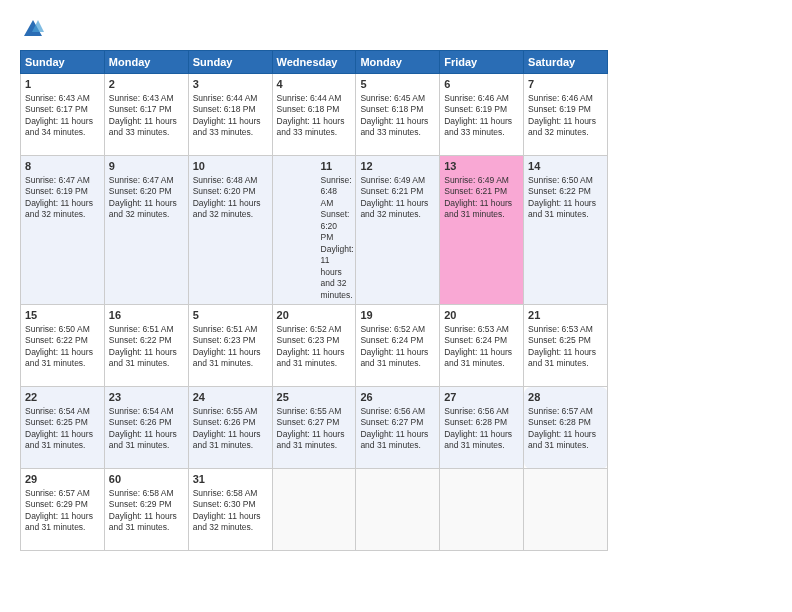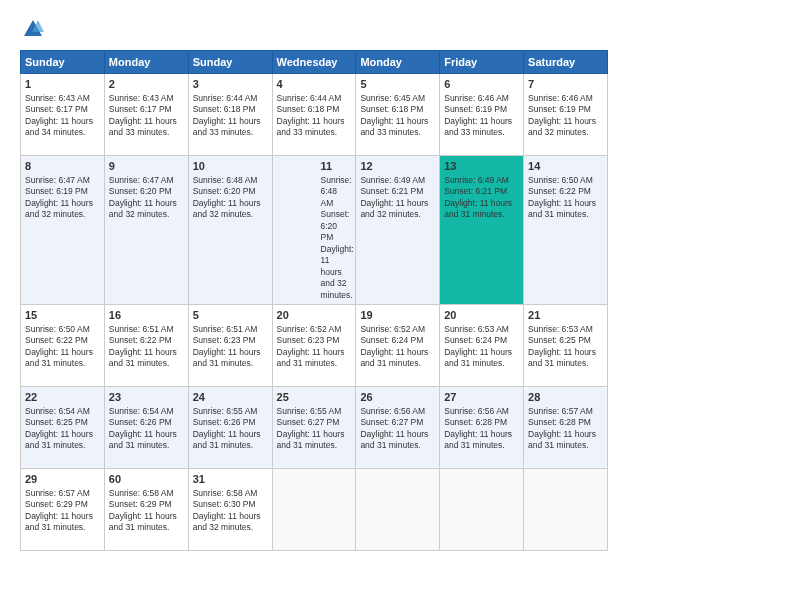--- a/index.html
+++ b/index.html
@@ -214,21 +214,21 @@
             <div>Daylight: 11 hours</div>
             <div>and 32 minutes.</div>
           </td>
           <td style="background: rgb(238, 242, 250); margin-left: 25px;">
             <span class="day-num">12</span>
             <div>Sunrise: 6:49 AM</div>
             <div>Sunset: 6:21 PM</div>
             <div>Daylight: 11 hours</div>
             <div>and 32 minutes.</div>
           </td>
-          <td style="background: #14b8a6;">
+          <td style="background: #f9a8d4;">
             <span class="day-num">13</span>
             <div>Sunrise: 6:49 AM</div>
             <div>Sunset: 6:21 PM</div>
             <div>Daylight: 11 hours</div>
             <div>and 31 minutes.</div>
           </td>
           <td style="background: rgb(238, 242, 250);">
             <span class="day-num">14</span>
             <div>Sunrise: 6:50 AM</div>
             <div>Sunset: 6:22 PM</div>

